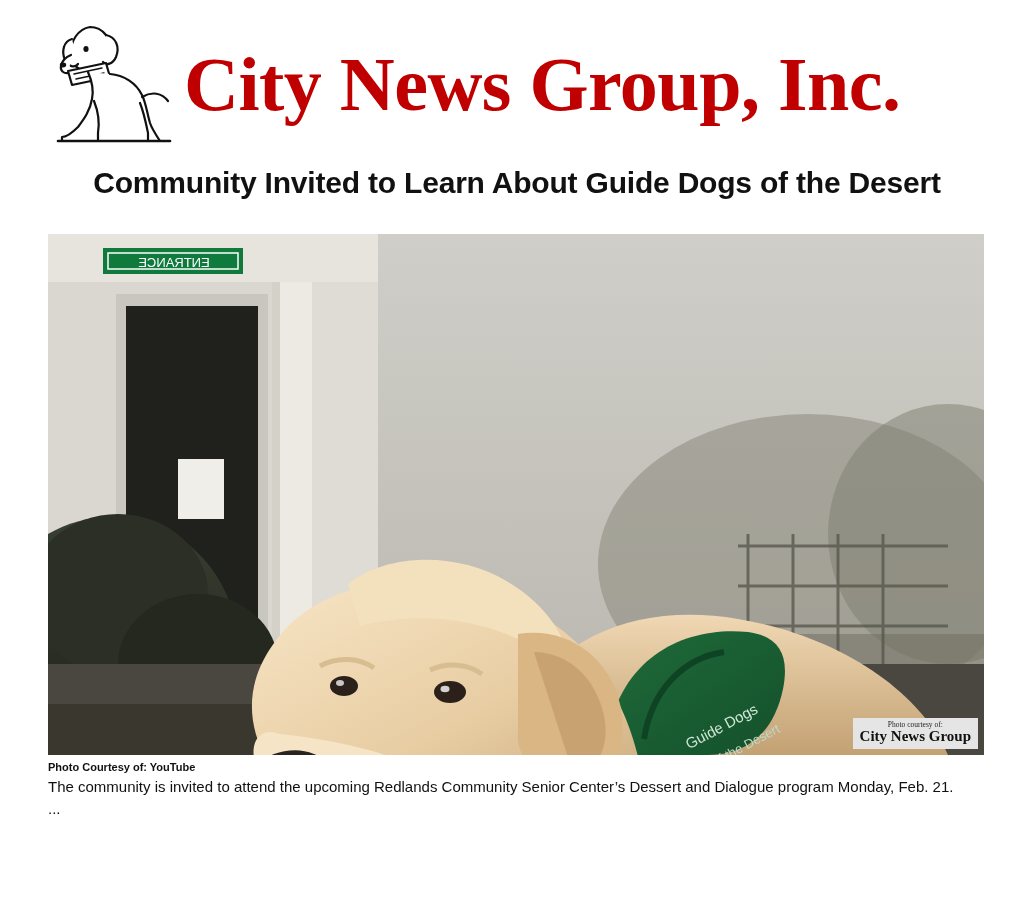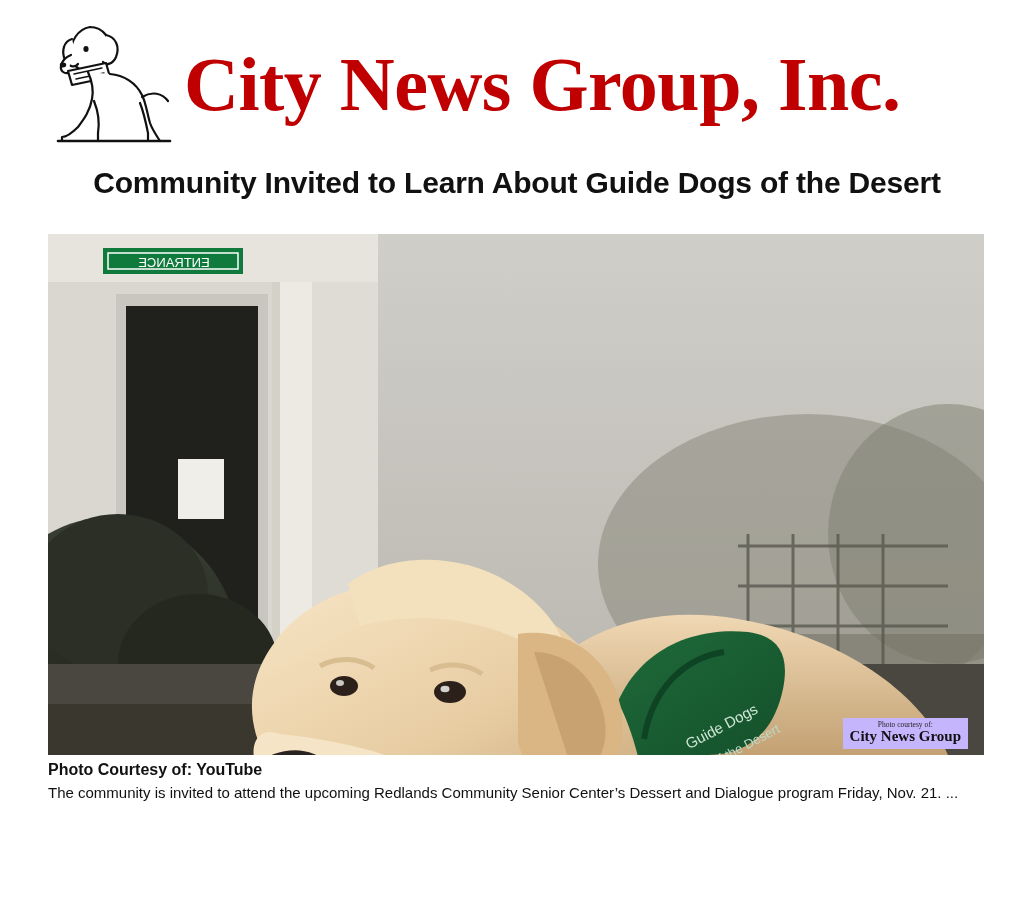--- a/index.html
+++ b/index.html
@@ -67,43 +67,43 @@
     position: relative;
     width: 936px;
     height: 521px;
     overflow: hidden;
     background: #6f6355;
   }
   .photo svg { display: block; }
 
   .photo-credit-badge {
     position: absolute;
-    right: 16px;
+    right: 6px;
     bottom: 6px;
-    background: #c4b5fd;
+    background: #e5e5e5;
     padding: 3px 7px 4px 7px;
     text-align: center;
     line-height: 1.05;
   }
   .photo-credit-badge .small {
     font-size: 7.5px;
     color: #222;
     display: block;
     font-family: "Liberation Serif", serif;
   }
   .photo-credit-badge .big {
     font-size: 15px;
     font-weight: bold;
     color: #111;
     display: block;
     font-family: "Liberation Serif", serif;
   }
 
   .caption-credit {
-    font-size: 16px;
+    font-size: 11px;
     font-weight: bold;
     color: #111111;
     margin-top: 6px;
   }
   .caption-body {
     font-size: 15px;
     line-height: 1.45;
     color: #111111;
     margin-top: 3px;
     max-width: 920px;
@@ -281,16 +281,16 @@
         <circle cx="856" cy="690" r="9" fill="#d3d6da"></circle>
       </svg>
 
       <div class="photo-credit-badge">
         <span class="small">Photo courtesy of:</span>
         <span class="big">City News Group</span>
       </div>
     </div>
 
     <div class="caption-credit">Photo Courtesy of: YouTube</div>
-    <div class="caption-body">The community is invited to attend the upcoming Redlands Community Senior Center’s Dessert and Dialogue program Friday, Nov. 21. ...</div>
+    <div class="caption-body">The community is invited to attend the upcoming Redlands Community Senior Center’s Dessert and Dialogue program Monday, Feb. 21. ...</div>
   </div>
 
 </div>
 
 </body></html>

